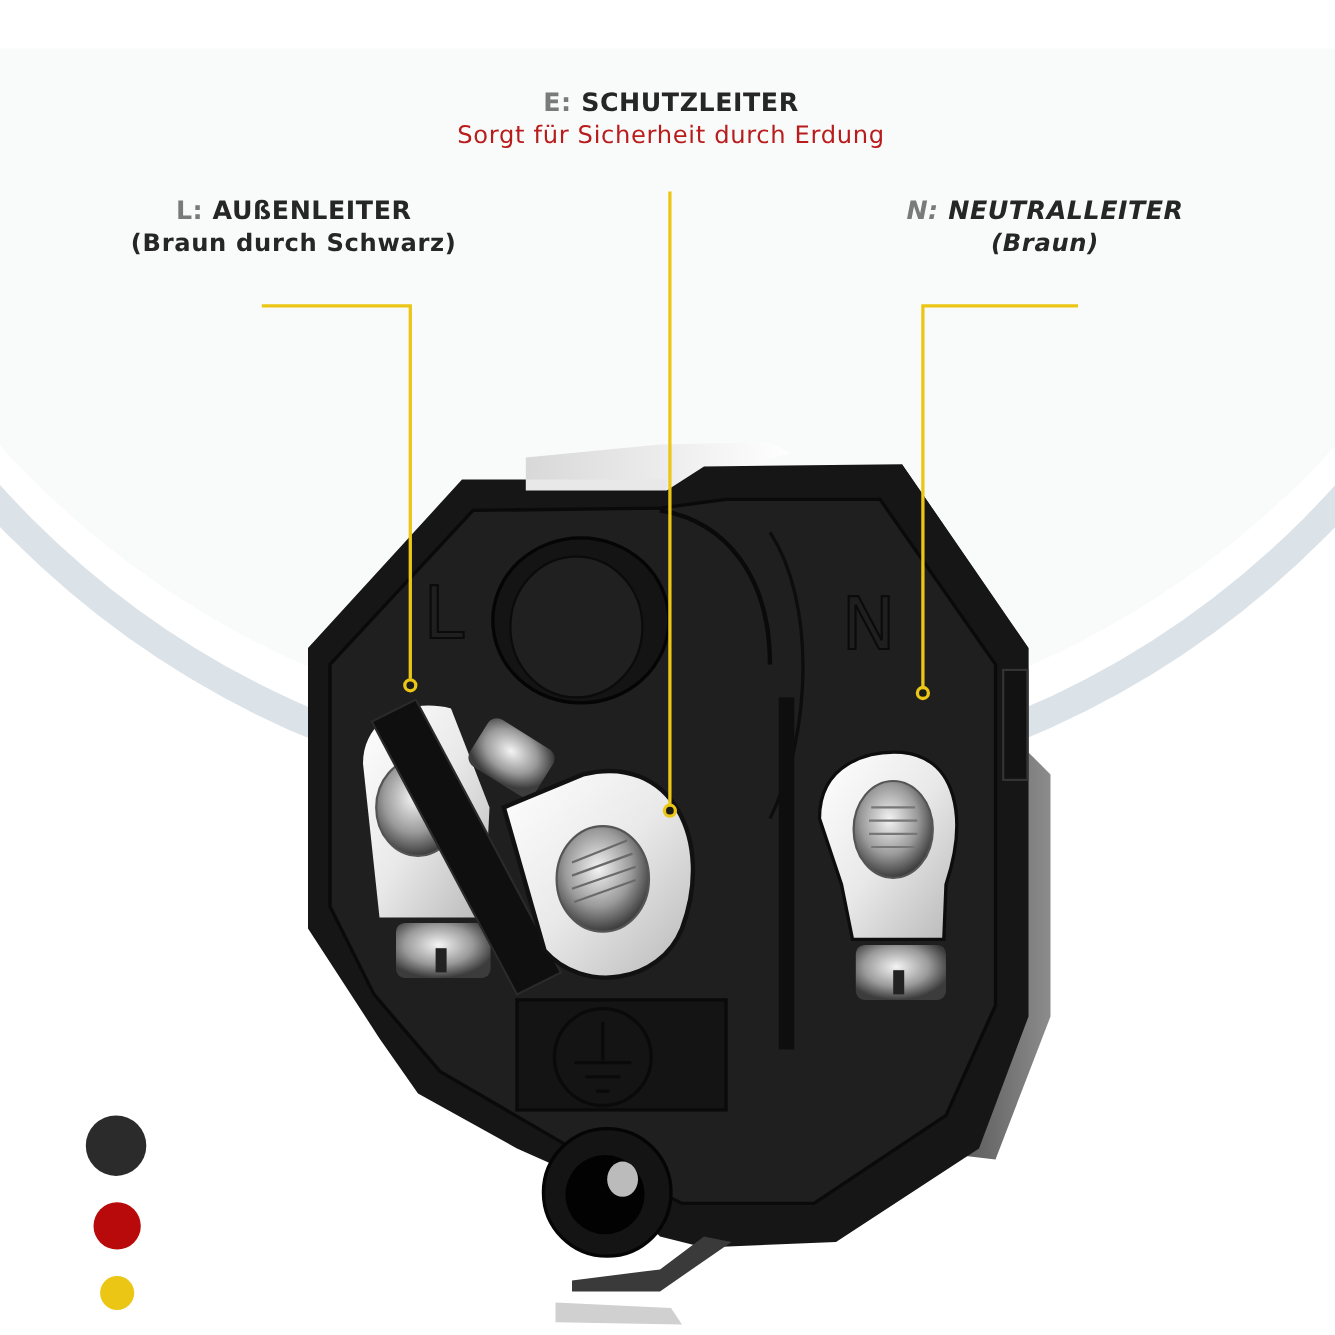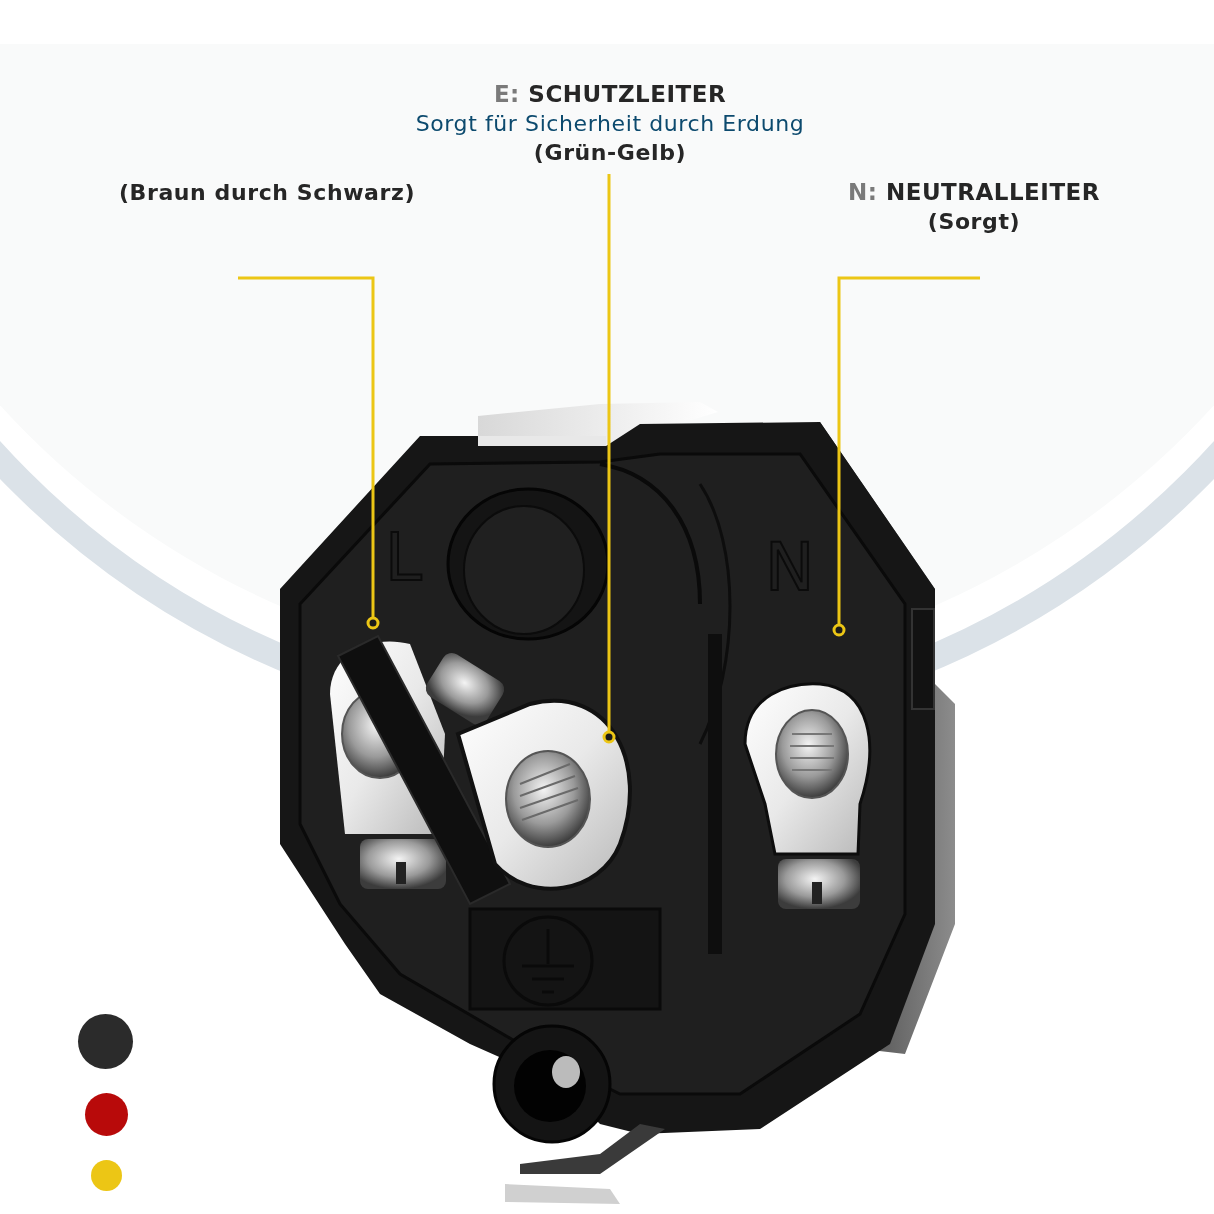--- a/index.html
+++ b/index.html
@@ -14,26 +14,26 @@
 
   .callout {
     position: absolute;
     text-align: center;
     color: #262626;
     line-height: 29px;
     white-space: nowrap;
   }
   .callout .title { font-size: 23px; font-weight: bold; letter-spacing: 0.5px; }
   .callout .title .prefix { color: #7a7a7a; }
-  .callout .desc { font-size: 22px; font-weight: normal; letter-spacing: 0.6px; color: #0c4a6e; }
+  .callout .desc { font-size: 22px; font-weight: normal; letter-spacing: 0.6px; color: #b91c1c; }
   .callout .color { font-size: 22px; font-weight: bold; letter-spacing: 0.6px; }
 
   #callout-e { left: 350px; width: 520px; top: 36px; }
   #callout-l { left: 92px; width: 350px; top: 134px; }
-  #callout-n { left: 744px; width: 460px; top: 134px; }
+  #callout-n { left: 720px; width: 460px; top: 134px; font-style: italic; }
 
   .dot { position: absolute; border-radius: 50%; }
 </style>
 </head>
 <body>
 
 <div id="stage">
 
   <svg class="bg" width="1214" height="1214" viewBox="0 0 1214 1214">
     <rect x="0" y="0" width="1214" height="1214" fill="#ffffff"></rect>
@@ -142,31 +142,34 @@
       <circle cx="839" cy="586" r="5" fill="#1a1a1a"></circle>
     </g>
   </svg>
 
   <div class="callout" id="callout-e">
     <div class="title">
       <span class="prefix">E:</span>
       <span>SCHUTZLEITER</span>
     </div>
     <div class="desc">Sorgt für Sicherheit durch Erdung</div>
-    <div class="color">(Grün-Gelb)</div>
   </div>
 
   <div class="callout" id="callout-l">
+    <div class="title">
+      <span class="prefix">L:</span>
+      <span>AUßENLEITER</span>
+    </div>
     <div class="color">(Braun durch Schwarz)</div>
   </div>
 
   <div class="callout" id="callout-n">
     <div class="title">
       <span class="prefix">N:</span>
       <span>NEUTRALLEITER</span>
     </div>
-    <div class="color">(Sorgt)</div>
+    <div class="color">(Braun)</div>
   </div>
 
   <div class="dot" id="dot-black" style="left: 78px; top: 970px; width: 55px; height: 55px; background: rgb(43, 43, 43);"></div>
   <div class="dot" id="dot-red" style="left: 85px; top: 1049px; width: 43px; height: 43px; background: rgb(184, 10, 10);"></div>
   <div class="dot" id="dot-gold" style="left: 91px; top: 1116px; width: 31px; height: 31px; background: rgb(236, 198, 21);"></div>
 </div>
 
 </body></html>

